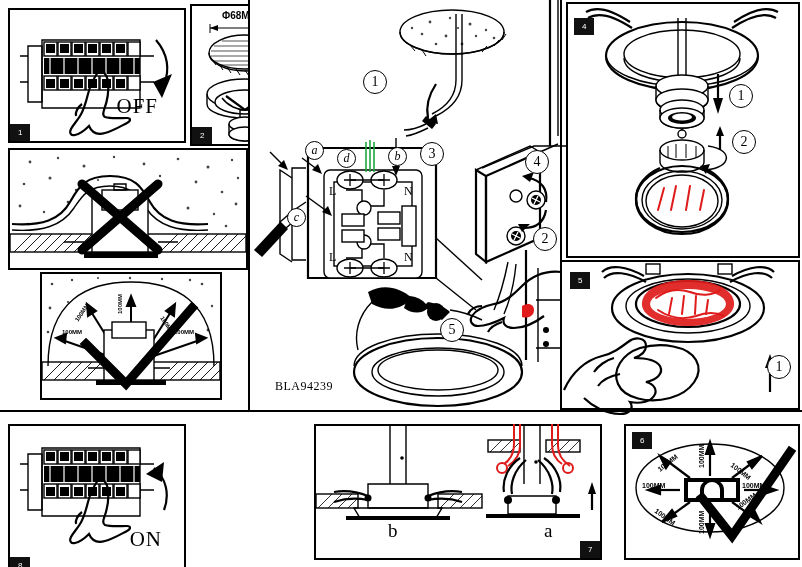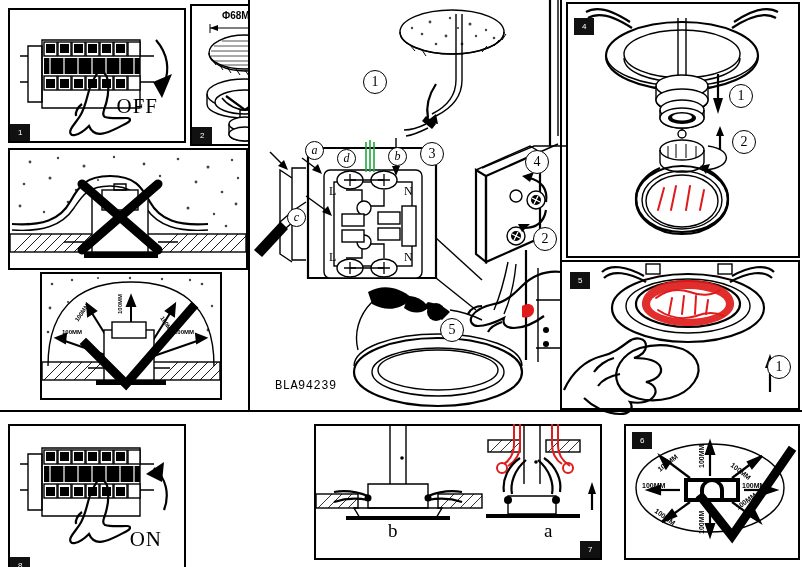--- a/index.html
+++ b/index.html
@@ -7,21 +7,21 @@
        font-family:"Liberation Serif",serif;color:#000;}
   .sheet{position:absolute;inset:0;}
   .panel{position:absolute;border:2px solid #000;background:#fff;box-sizing:border-box;}
   .noborder{border:none;}
   .marker{position:absolute;width:20px;height:17px;background:#111;
           display:flex;align-items:center;justify-content:center;
           color:#fff;font-size:8px;font-family:"Liberation Sans",sans-serif;
           letter-spacing:-0.5px;overflow:hidden;}
   .lbl{position:absolute;font-family:"Liberation Serif",serif;}
   .big{font-size:21px;letter-spacing:1px;}
-  .code{font-size:12px;font-family:Liberation Mono, monospace;letter-spacing:0.5px;}
+  .code{font-size:12px;font-family:Liberation Serif, serif;letter-spacing:0.5px;}
   .circnum{position:absolute;width:22px;height:22px;border:1.6px solid #000;
            border-radius:50%;display:flex;align-items:center;justify-content:center;
            font-size:14px;background:#fff;}
   .circlet{position:absolute;width:17px;height:17px;border:1.5px solid #000;
            border-radius:50%;display:flex;align-items:center;justify-content:center;
            font-size:12px;background:#fff;font-style:italic;}
   .tiny{font-size:6px;font-family:"Liberation Sans",sans-serif;font-weight:bold;}
   .ltr{font-size:19px;}
   svg{display:block;overflow:visible;}
   .st{fill:none;stroke:#000;stroke-width:1.4;}

